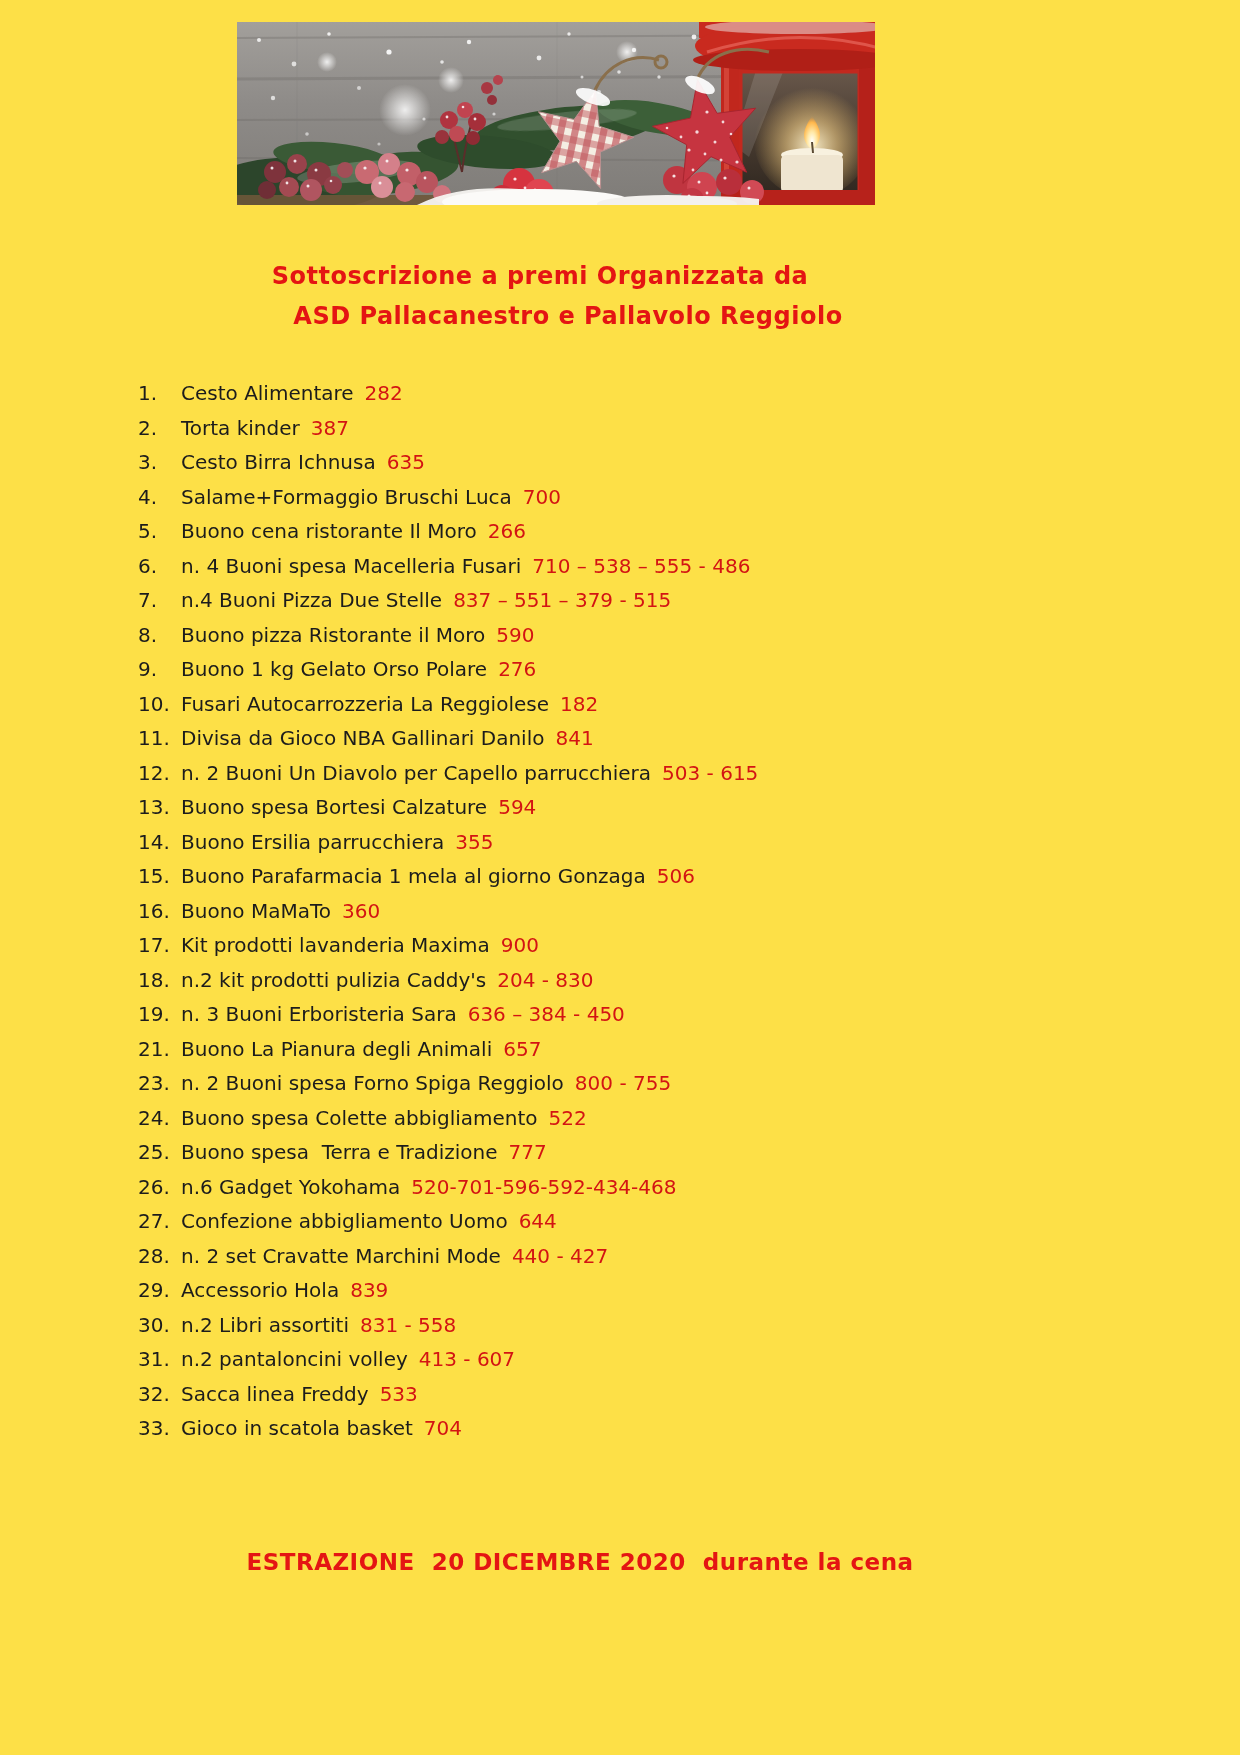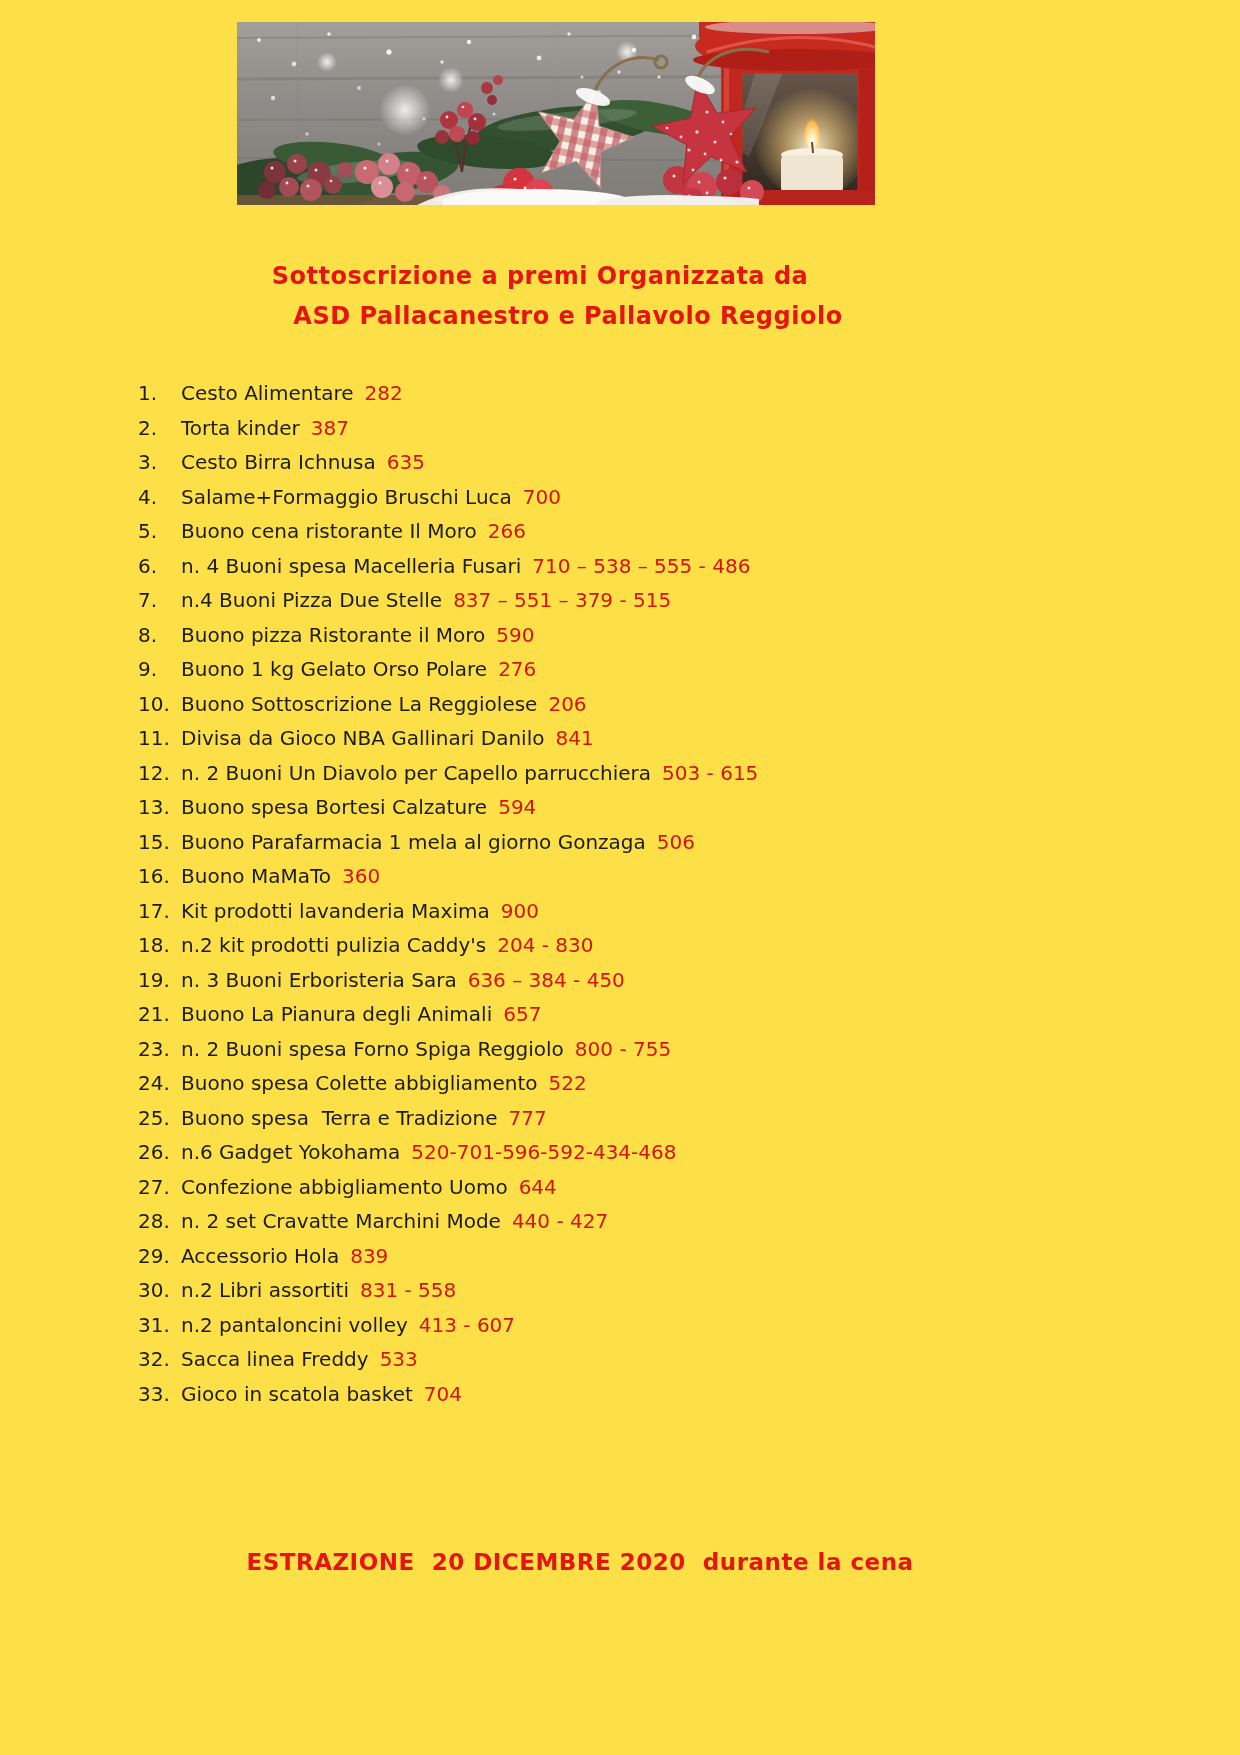--- a/index.html
+++ b/index.html
@@ -329,43 +329,49 @@
       <span class="numbers">590</span>
     </li>
       <li class="prize">
       <span class="num">9.</span>
       <span class="label">Buono 1 kg Gelato Orso Polare</span>
 
       <span class="numbers">276</span>
     </li>
       <li class="prize">
       <span class="num">10.</span>
-      <span class="label">Buono Sottoscrizione La Reggiolese</span>
-
-      <span class="numbers">206</span>
+      <span class="label">Fusari Autocarrozzeria La Reggiolese</span>
+
+      <span class="numbers">182</span>
     </li>
       <li class="prize">
       <span class="num">11.</span>
       <span class="label">Divisa da Gioco NBA Gallinari Danilo</span>
 
       <span class="numbers">841</span>
     </li>
       <li class="prize">
       <span class="num">12.</span>
       <span class="label">n. 2 Buoni Un Diavolo per Capello parrucchiera</span>
 
       <span class="numbers">503 - 615</span>
     </li>
       <li class="prize">
       <span class="num">13.</span>
       <span class="label">Buono spesa Bortesi Calzature</span>
 
       <span class="numbers">594</span>
     </li>
       <li class="prize">
+      <span class="num">14.</span>
+      <span class="label">Buono Ersilia parrucchiera</span>
+
+      <span class="numbers">355</span>
+    </li>
+      <li class="prize">
       <span class="num">15.</span>
       <span class="label">Buono Parafarmacia 1 mela al giorno Gonzaga</span>
 
       <span class="numbers">506</span>
     </li>
       <li class="prize">
       <span class="num">16.</span>
       <span class="label">Buono MaMaTo</span>
 
       <span class="numbers">360</span>

